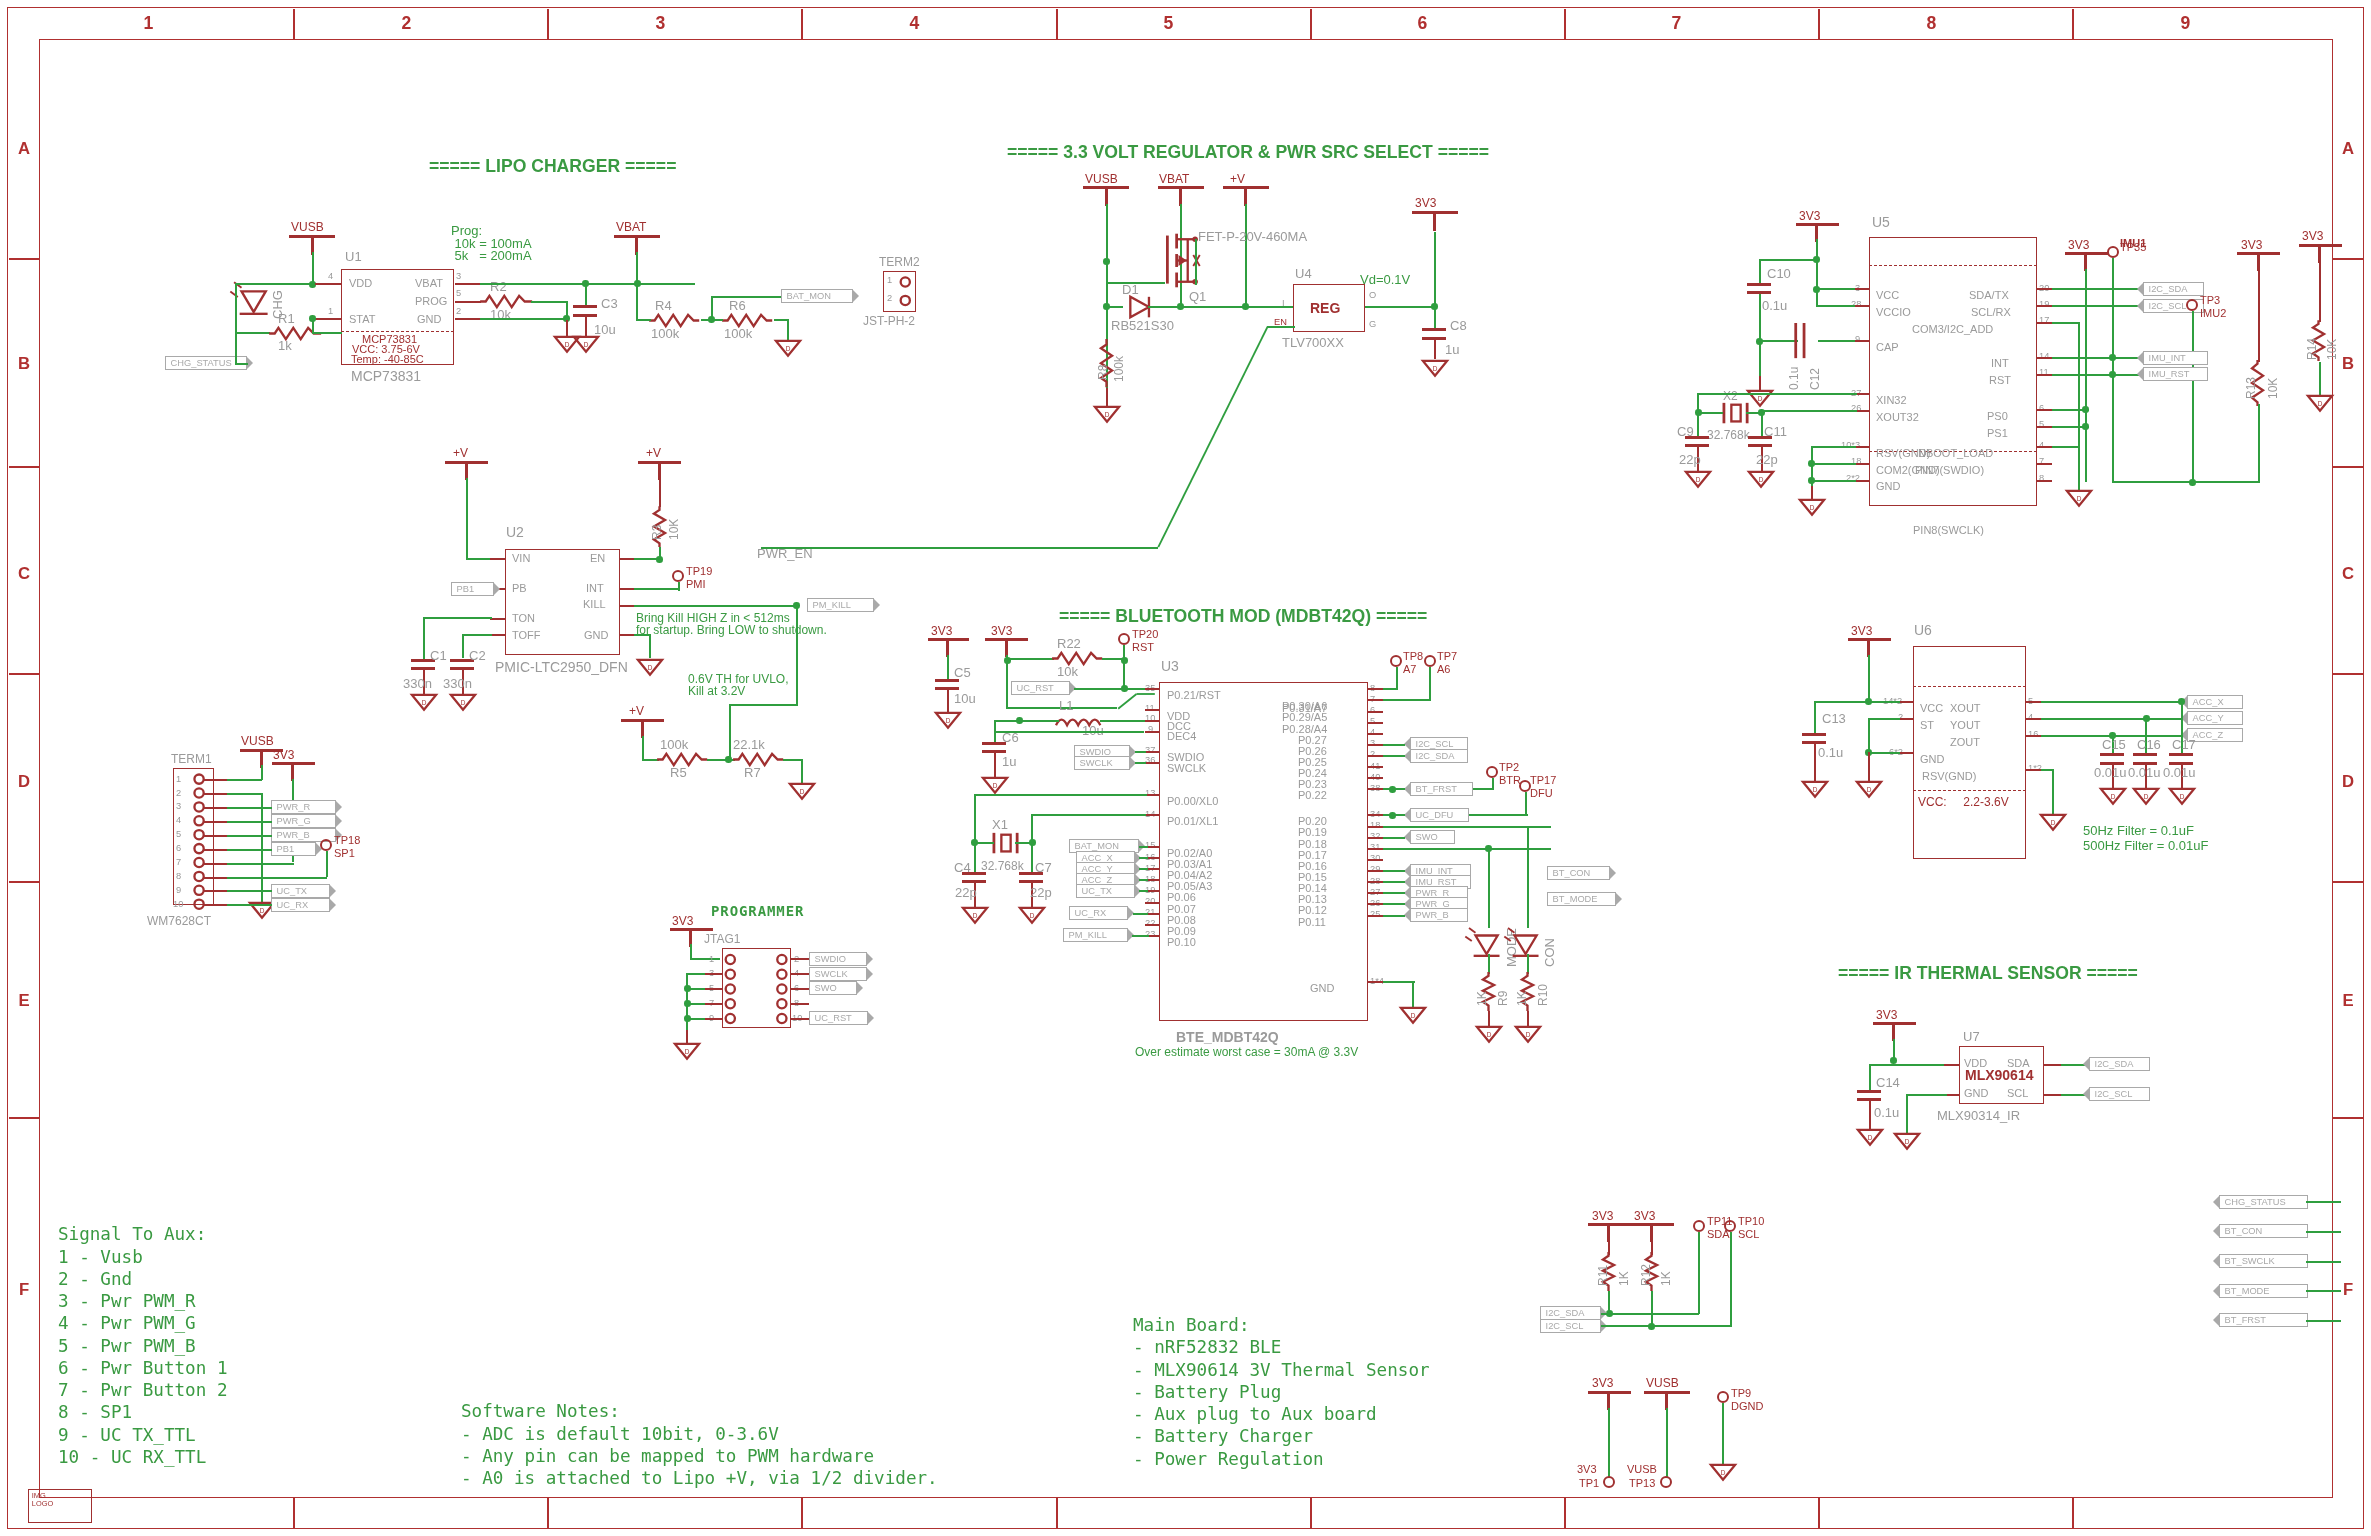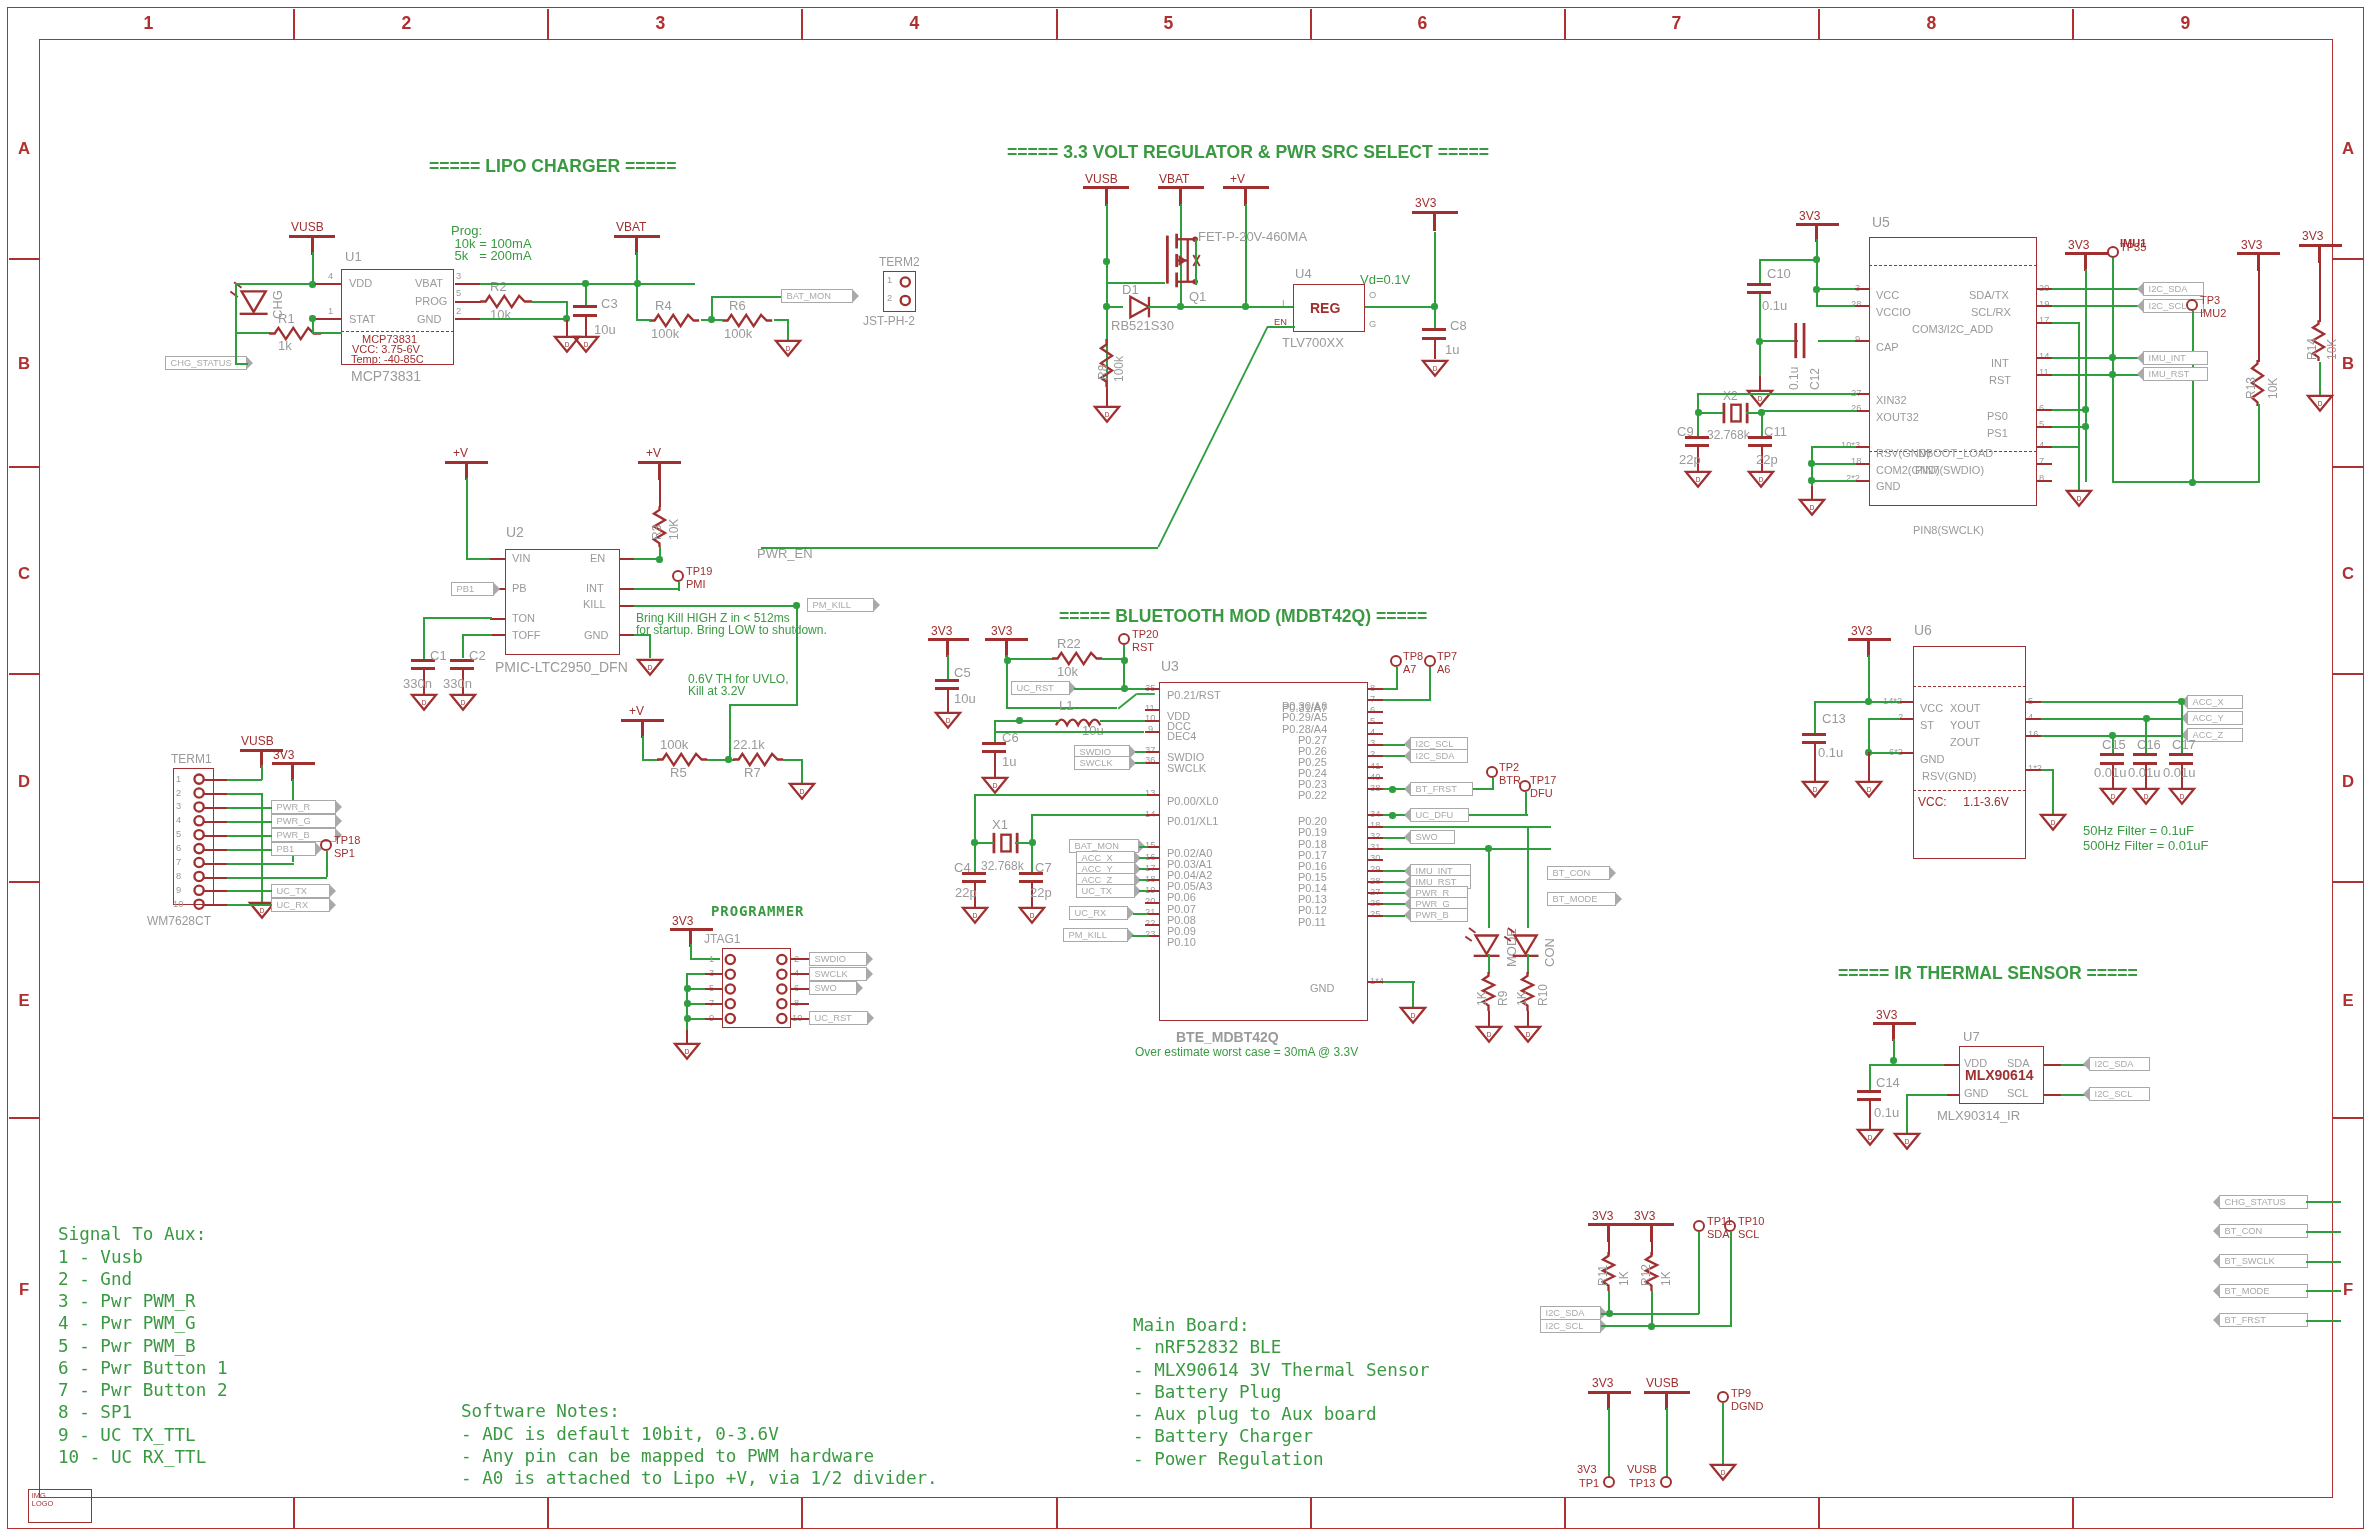--- a/index.html
+++ b/index.html
@@ -1210,21 +1210,21 @@
     <svg width="26" height="16.7" viewBox="0 0 28 18">
         <polygon points="1,1 27,1 14,17" fill="none" stroke="#a03030" stroke-width="2.5"></polygon>
         <text x="14" y="12" font-size="7" fill="#a03030" text-anchor="middle">D</text>
       </svg>
   </div>
 
   <div class="box" style="left:1913px;top:646px;width:113px;height:213px;"></div>
   <div class="dash" style="left:1913px;top:686px;width:113px;"></div>
   <div class="dash" style="left:1913px;top:790px;width:113px;"></div>
   <div class="t gry s13" style="left:1914px;top:623px;">U6</div>
-  <div class="t red s11" style="left:1918px;top:796px;">VCC:     1.1-3.6V</div>
+  <div class="t red s11" style="left:1918px;top:796px;">VCC:     2.2-3.6V</div>
 
   <div class="ppin" style="left:1920px;top:702px;">VCC</div>
   <div class="ppin" style="left:1920px;top:719px;">ST</div>
   <div class="ppin" style="left:1920px;top:753px;">GND</div>
   <div class="ppin" style="left:1950px;top:702px;">XOUT</div>
   <div class="ppin" style="left:1950px;top:719px;">YOUT</div>
   <div class="ppin" style="left:1950px;top:736px;">ZOUT</div>
   <div class="ppin" style="left:1922px;top:770px;">RSV(GND)</div>
 
   <div class="pnum" style="left:1883px;top:696px;">14*2</div>

